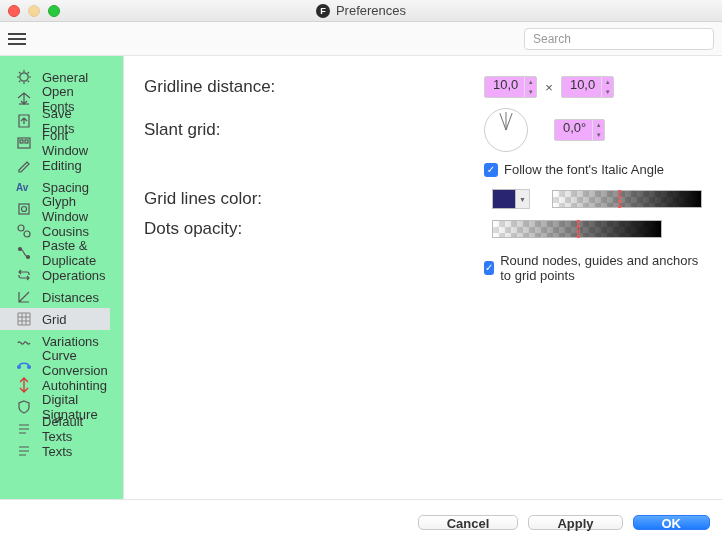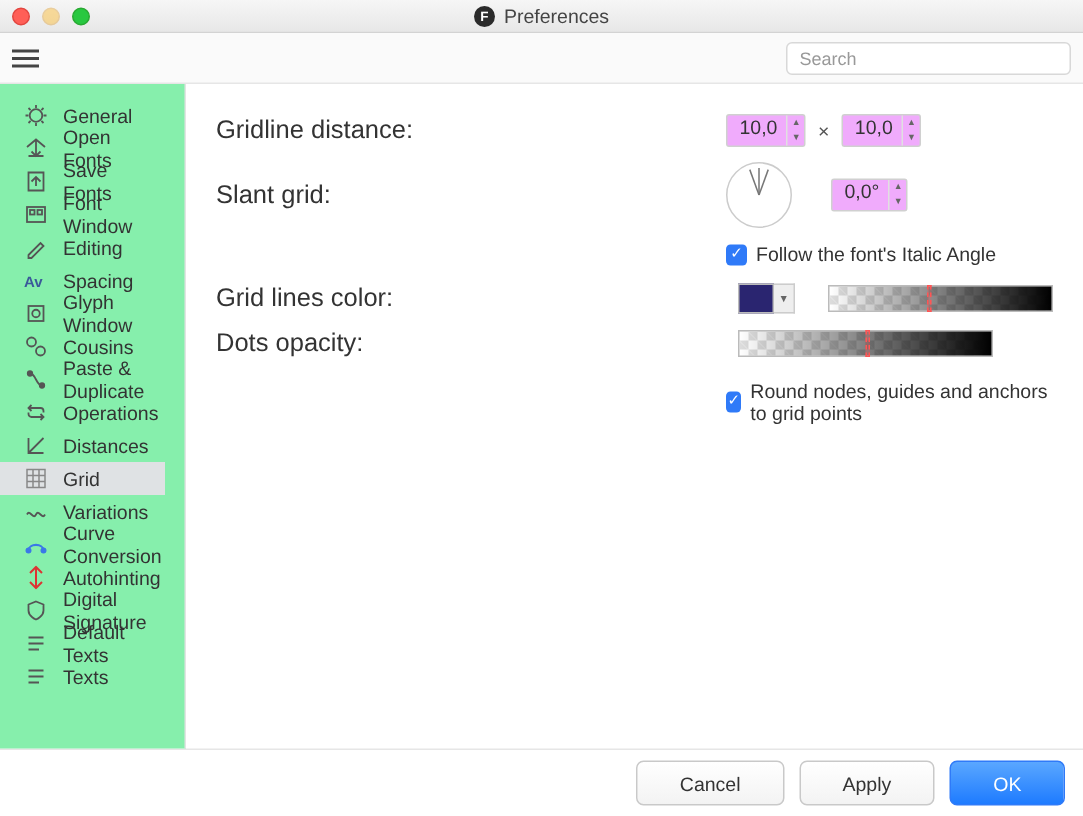--- a/index.html
+++ b/index.html
@@ -39,21 +39,21 @@
 .angle-dial .h3 { transform: translate(-50%,0) rotate(200deg); }
 .chk { display: flex; align-items: center; gap: 6px; font-size: 13px; }
 .chkbox { width: 14px; height: 14px; border-radius: 3px; background: #2f7af8; display: inline-flex; align-items: center; justify-content: center; color: #fff; font-size: 10px; line-height: 1; }
 .color-swatch { width: 24px; height: 20px; background: #2a2570; border: 1px solid #bbb; }
 .color-dd { width: 14px; height: 20px; background: #eee; border: 1px solid #ccc; border-left: none; display: flex; align-items: center; justify-content: center; font-size: 7px; color: #666; }
 .slider { position: relative; height: 18px; border: 1px solid #bbb; }
 .slider.checker { background-image: linear-gradient(45deg,#ddd 25%,transparent 25%,transparent 75%,#ddd 75%),linear-gradient(45deg,#ddd 25%,transparent 25%,transparent 75%,#ddd 75%); background-size: 12px 12px; background-position: 0 0, 6px 6px; }
 .slider .grad { position: absolute; inset: 0; }
 .slider .thumb { position: absolute; top: -1px; bottom: -1px; width: 3px; border: 1px dashed #f55; background: rgba(255,80,80,0.25); }
 .footer { height: 45px; border-top: 1px solid #e6e6e6; display: flex; align-items: center; justify-content: flex-end; padding: 0 12px; gap: 10px; background: #fff; }
-.btn { height: 30px; min-width: 70px; padding: 0 28px; border: 1px solid #c9c9c9; border-radius: 5px; background: linear-gradient(#fff,#f3f3f3); font-size: 13px; color: #333; cursor: pointer; }
+.btn { height: 15px; min-width: 70px; padding: 0 28px; border: 1px solid #c9c9c9; border-radius: 5px; background: linear-gradient(#fff,#f3f3f3); font-size: 13px; color: #333; cursor: pointer; font-weight: bold; }
 .btn.primary { background: linear-gradient(#5aa7ff,#1e7bff); border-color: #2f7af8; color: #fff; }
 </style>
 </head>
 <body>
 
 <div class="titlebar">
   <div class="traffic">
     <div class="tl red"></div>
     <div class="tl yel"></div>
     <div class="tl grn"></div>

